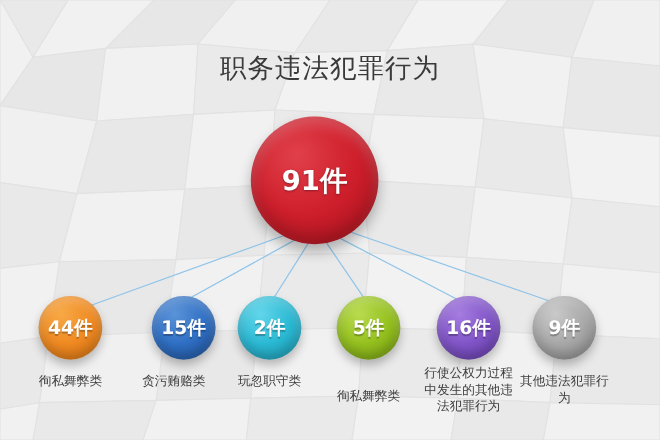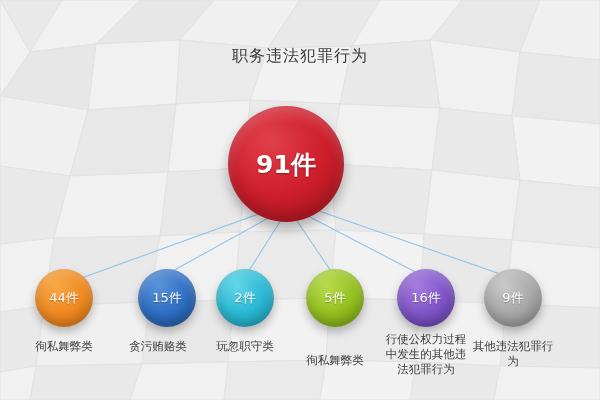--- a/index.html
+++ b/index.html
@@ -31,37 +31,37 @@
     left: 0; top: 0;
     width: 600px;
     height: 400px;
   }
   #title {
     position: absolute;
     left: 0;
     top: 46px;
     width: 600px;
     text-align: center;
-    font-size: 16px;
+    font-size: 24px;
     color: #3a3a3a;
     letter-spacing: 1px;
     font-family: "DejaVu Sans", "Liberation Sans", sans-serif;
   }
   .node {
     position: absolute;
     border-radius: 50%;
     display: flex;
     align-items: center;
     justify-content: center;
     color: #ffffff;
     box-sizing: border-box;
   }
   .node .val {
-    font-size: 13px;
-    font-weight: normal;
+    font-size: 17px;
+    font-weight: bold;
     text-shadow: 0 1px 1px rgba(0,0,0,0.28);
   }
   #center-node {
     left: 228px;
     top: 106px;
     width: 116px;
     height: 116px;
     background: radial-gradient(circle at 36% 30%, #e0404a 0%, #cf1f2c 48%, #a9121d 100%);
     box-shadow: 0 7px 12px rgba(0,0,0,0.28), inset 0 -8px 16px rgba(0,0,0,0.22), inset 0 7px 12px rgba(255,255,255,0.22);
   }

